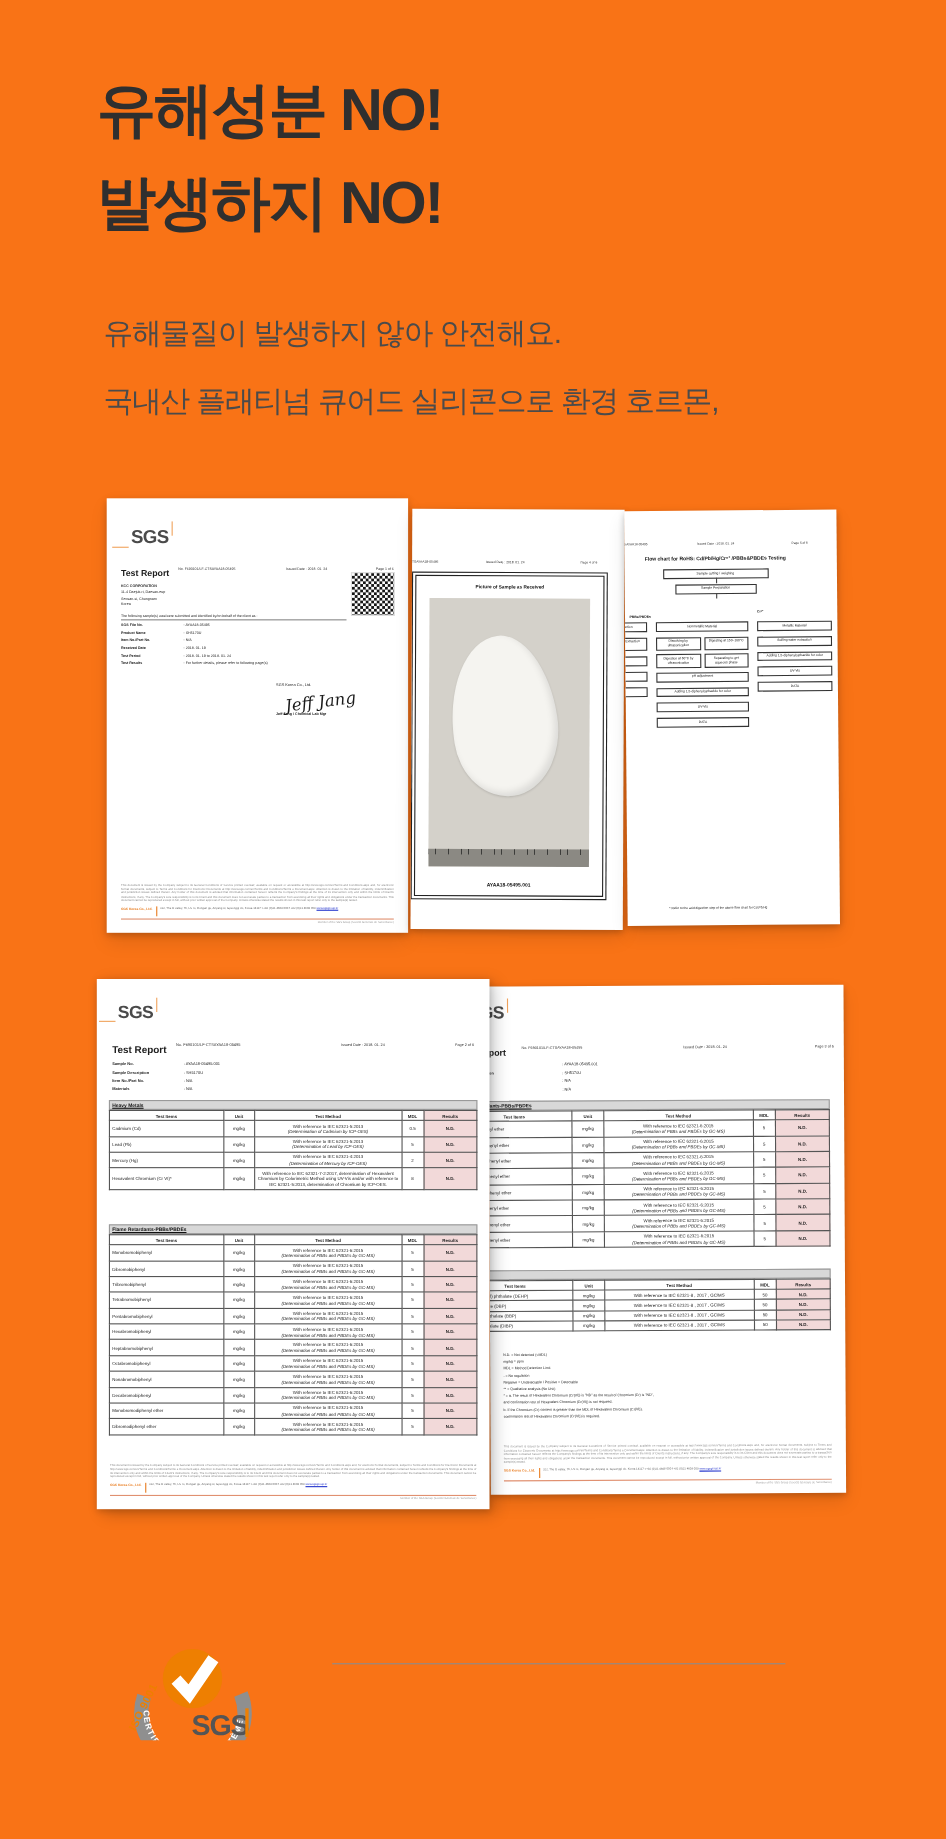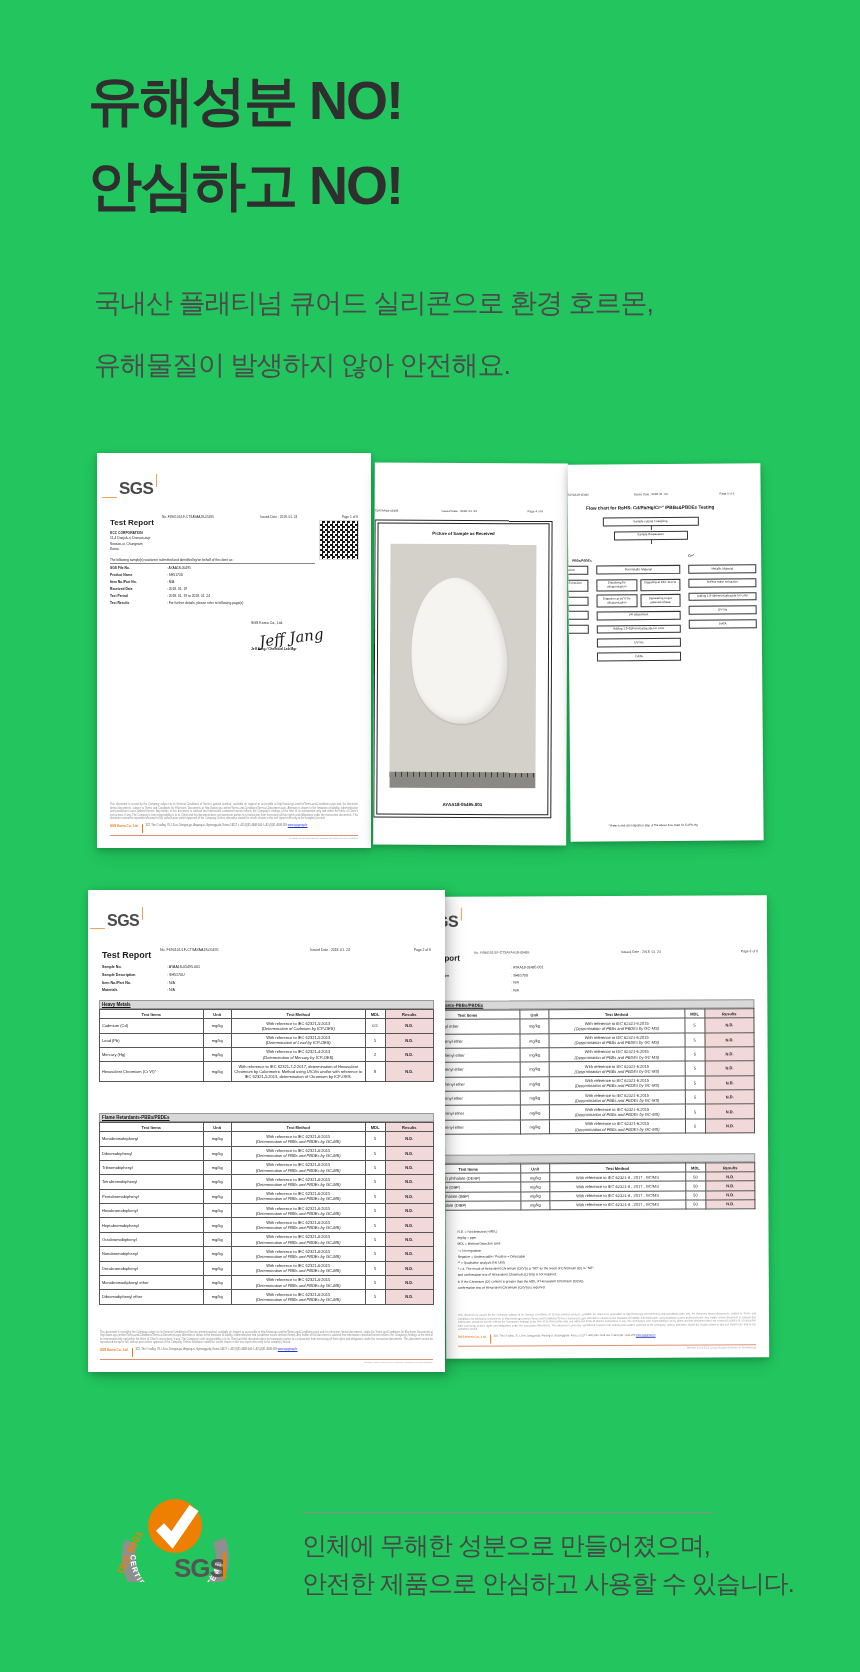--- a/index.html
+++ b/index.html
@@ -1,18 +1,18 @@
 <!DOCTYPE html>
 <html><head>
 <meta charset="utf-8">
 <style>
 *{margin:0;padding:0;box-sizing:border-box;}
 html,body{background:#fff;}
 body{width:860px;height:1672px;font-family:"Liberation Sans",sans-serif;position:relative;overflow:hidden;}
-.stage{position:absolute;left:0;top:0;width:860px;height:1672px;background:#22c55e;}
+.stage{position:absolute;left:0;top:0;width:860px;height:1672px;background:#f97316;}
 
 
 .hero-title{position:absolute;left:88px;top:58px;font-size:54px;font-weight:800;color:#2f2f2f;line-height:85px;letter-spacing:-2px;}
 .hero-sub{position:absolute;left:94px;top:272px;font-size:27px;font-weight:400;color:#4b4b4b;line-height:62px;letter-spacing:-1px;}
 
 
 .page{position:absolute;background:#fff;box-shadow:0 2px 6px rgba(0,0,0,.22),0 8px 16px rgba(0,0,0,.10);overflow:hidden;}
 .inner{position:absolute;top:0;height:100%;}
 .sgs-logo{position:absolute;font-weight:800;color:#4a4a4a;letter-spacing:-0.5px;}
 .sgs-logo::before{content:"";position:absolute;left:-17px;bottom:1px;width:15px;height:1px;background:#f0a35c;}
@@ -139,25 +139,25 @@
 .cert-divider{position:absolute;left:302px;top:1512px;width:412px;border-top:1px solid #8d8d8d;}
 .cert-desc{position:absolute;left:302px;top:1526px;font-size:25px;color:#474747;line-height:38px;letter-spacing:-1px;}
 </style>
 </head>
 <body>
 
 <div class="stage">
 
   <div class="hero-title">
     <div>유해성분 NO!</div>
-    <div>안심하고 NO!</div>
+    <div>발생하지 NO!</div>
   </div>
   <div class="hero-sub">
+    <div>유해물질이 발생하지 않아 안전해요.</div>
     <div>국내산 플래티넘 큐어드 실리콘으로 환경 호르몬,</div>
-    <div>유해물질이 발생하지 않아 안전해요.</div>
   </div>
 
   <div class="certs-top">
 
     <div class="page pA">
       <div class="sgs-logo">SGS</div>
       <div class="rp-hdr">
         <span class="rp-title">Test Report</span>
         <span class="rp-no">No. F690101/LF-CTSAYAA18-05495</span>
         <span class="rp-issued">Issued Date :  2018. 01. 24</span>
@@ -727,18 +727,14 @@
         <textPath href="#arcText" startOffset="9%">CERTIFICATION DE SYSTÈME</textPath>
       </text>
       <text transform="translate(10,124) rotate(-64)" font-size="10" font-weight="bold" fill="#ee7f01" letter-spacing="0.5">ISO 9001</text>
       <circle cx="62" cy="76" r="27" fill="#ee7f01"></circle>
       <path d="M 47 77 L 59 90 L 81 58" fill="none" stroke="#ffffff" stroke-width="11"></path>
       <text x="61" y="127" font-size="26" font-weight="bold" fill="#555555" letter-spacing="-1">SGS</text>
       <rect x="110" y="103" width="3" height="26" fill="#ee7f01"></rect>
     </svg>
   </div>
   <div class="cert-divider"></div>
-  <div class="cert-desc">
-    <div>인체에 무해한 성분으로 만들어졌으며,</div>
-    <div>안전한 제품으로 안심하고 사용할 수 있습니다.</div>
-  </div>
 
 </div>
 
 </body></html>

